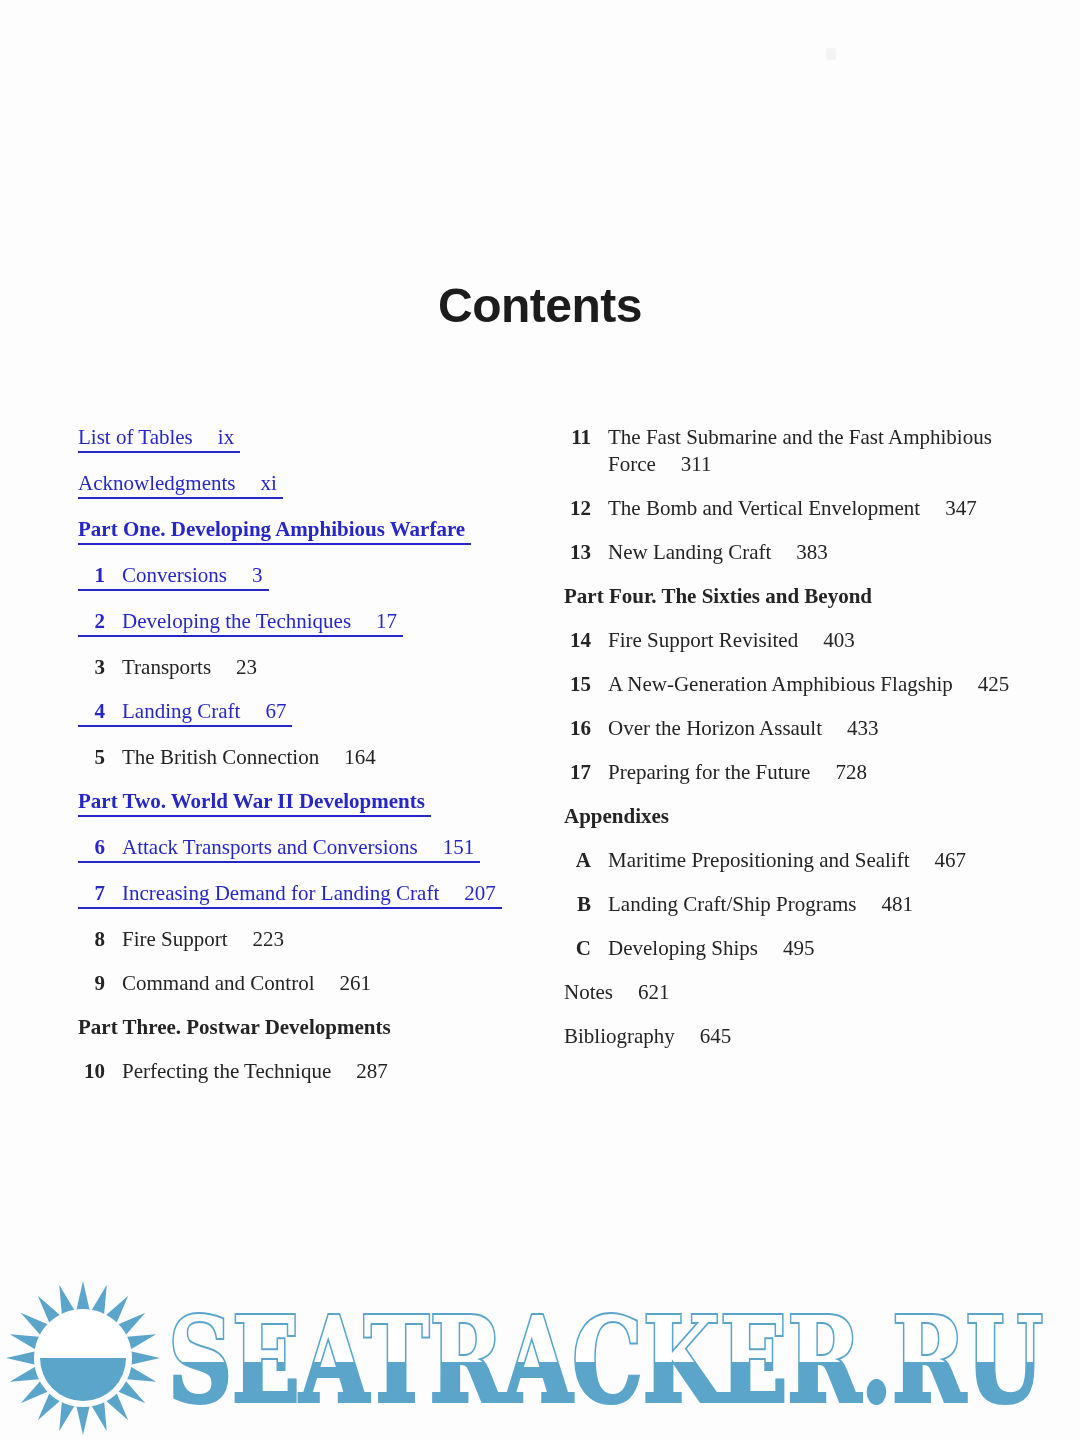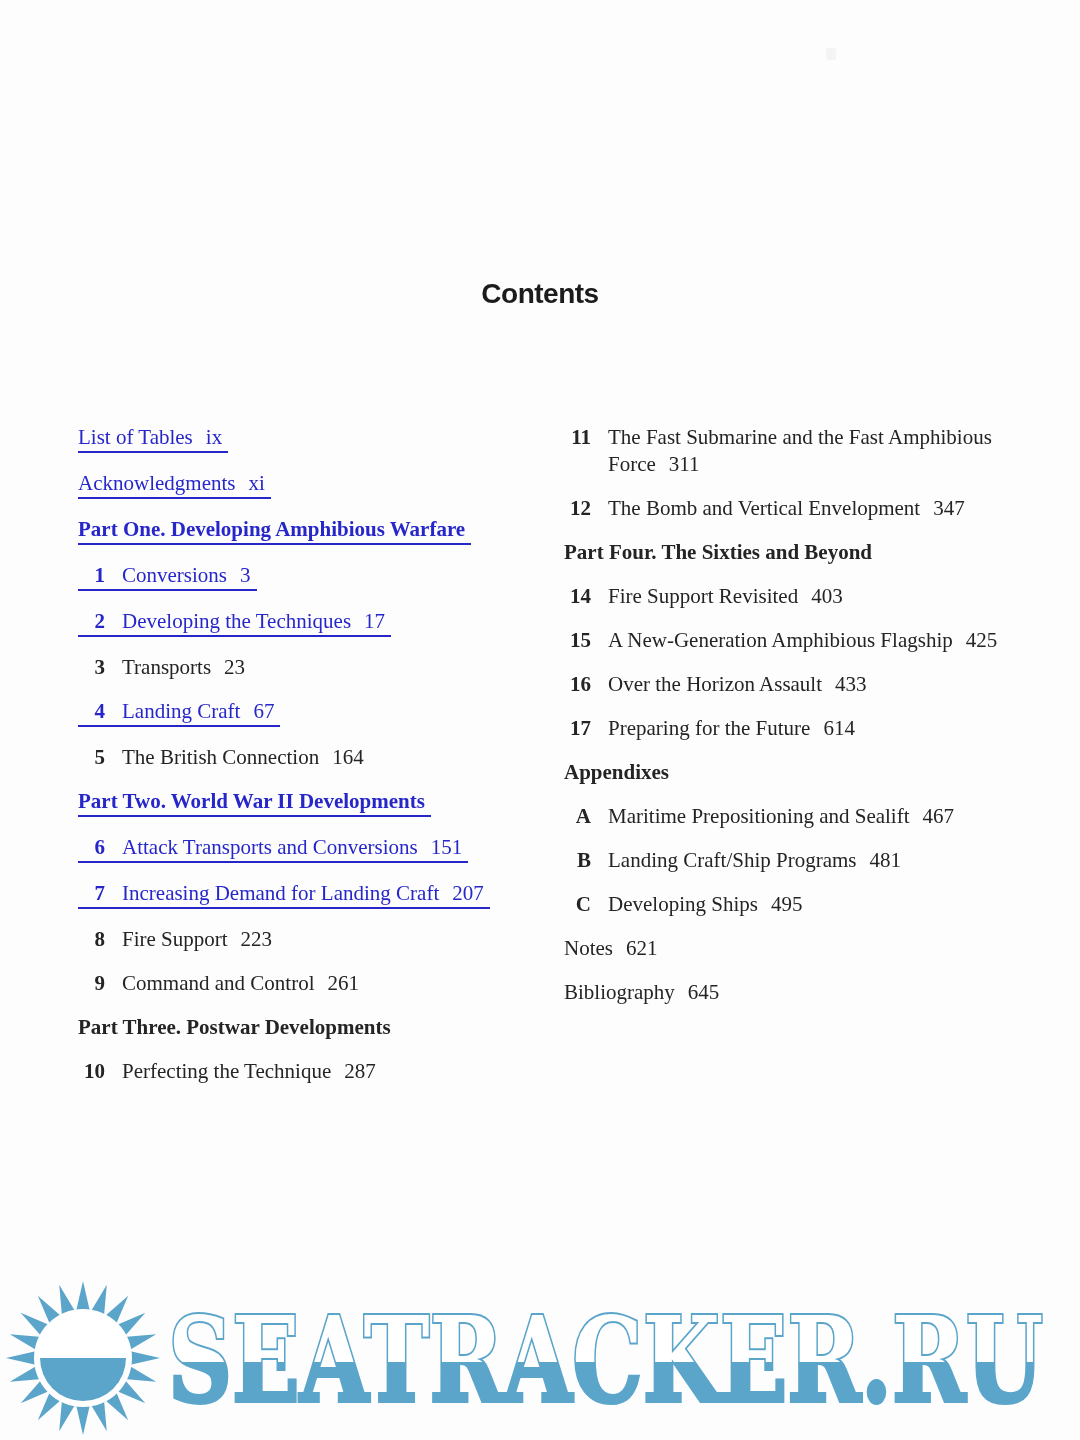--- a/index.html
+++ b/index.html
@@ -15,21 +15,21 @@
     width:1080px;height:1440px;
     background:var(--paper);
     overflow:hidden;
     font-family:"Liberation Serif","DejaVu Serif",serif;
     color:var(--ink);
   }
   .title{
     position:absolute;top:278px;left:0;width:1080px;
     text-align:center;
     font-family:"Liberation Sans","DejaVu Sans",sans-serif;
-    font-weight:bold;font-size:28px;letter-spacing:-0.5px;
+    font-weight:bold;font-size:48px;letter-spacing:-0.5px;
     color:#1c1c1c;
   }
   .col{position:absolute;top:424px;font-size:21px;line-height:27px;}
   .col-left{left:78px;width:482px;}
   .col-right{left:564px;width:452px;}
   .row{margin-bottom:17px;}
   .col-right .row.part{margin-top:5px;}
   .col-right .row.front{margin-top:3px;}
   .entry{
     display:inline-flex;
@@ -45,21 +45,21 @@
   .num{
     flex:none;
     display:inline-block;
     width:27px;
     text-align:right;
     font-weight:bold;
     margin-right:17px;
   }
   .content{min-width:0;}
   .b{font-weight:bold;}
-  .pg{margin-left:13px;white-space:nowrap;text-align:center;}
+  .pg{margin-left:25px;white-space:nowrap;text-align:center;}
   .speck{
     position:absolute;left:826px;top:48px;width:10px;height:12px;
     background:#f4f4f4;border-radius:3px;
   }
   .watermark{position:absolute;left:0;top:1272px;}
   .wm-stroke{stroke:var(--wm);}
   .wm-fill{fill:var(--wm);}
 </style>
 </head>
 <body>
@@ -129,38 +129,42 @@
     </div>
   <div class="col col-right">
       <div class="row chapter"><span class="entry">
           <span class="num">11</span>
           <span class="content"><span class="t">The Fast Submarine and the Fast Amphibious Force</span><span class="pg">311</span></span>
         </span></div>
       <div class="row chapter"><span class="entry">
           <span class="num">12</span>
           <span class="content"><span class="t">The Bomb and Vertical Envelopment</span><span class="pg">347</span></span>
         </span></div>
+      <div class="row chapter"><span class="entry">
+          <span class="num">13</span>
+          <span class="content"><span class="t">New Landing Craft</span><span class="pg">383</span></span>
+        </span></div>
       <div class="row part"><span class="entry">
           <span class="content"><span class="t b">Part Four. The Sixties and Beyond</span></span>
         </span></div>
       <div class="row chapter"><span class="entry">
           <span class="num">14</span>
           <span class="content"><span class="t">Fire Support Revisited</span><span class="pg">403</span></span>
         </span></div>
       <div class="row chapter"><span class="entry">
           <span class="num">15</span>
           <span class="content"><span class="t">A New-Generation Amphibious Flagship</span><span class="pg">425</span></span>
         </span></div>
       <div class="row chapter"><span class="entry">
           <span class="num">16</span>
           <span class="content"><span class="t">Over the Horizon Assault</span><span class="pg">433</span></span>
         </span></div>
       <div class="row chapter"><span class="entry">
           <span class="num">17</span>
-          <span class="content"><span class="t">Preparing for the Future</span><span class="pg">614</span></span>
+          <span class="content"><span class="t">Preparing for the Future</span><span class="pg">728</span></span>
         </span></div>
       <div class="row part"><span class="entry">
           <span class="content"><span class="t b">Appendixes</span></span>
         </span></div>
       <div class="row chapter"><span class="entry">
           <span class="num">A</span>
           <span class="content"><span class="t">Maritime Prepositioning and Sealift</span><span class="pg">467</span></span>
         </span></div>
       <div class="row chapter"><span class="entry">
           <span class="num">B</span>

